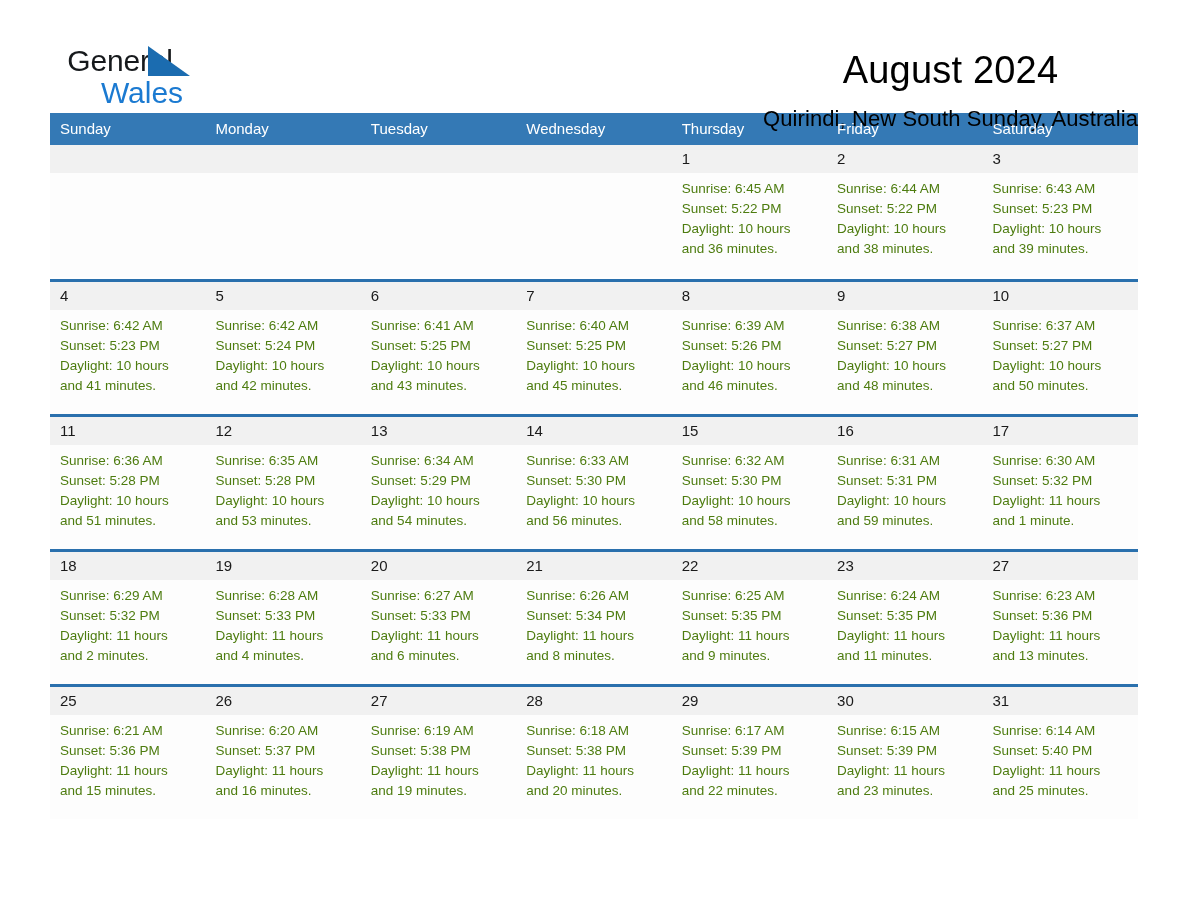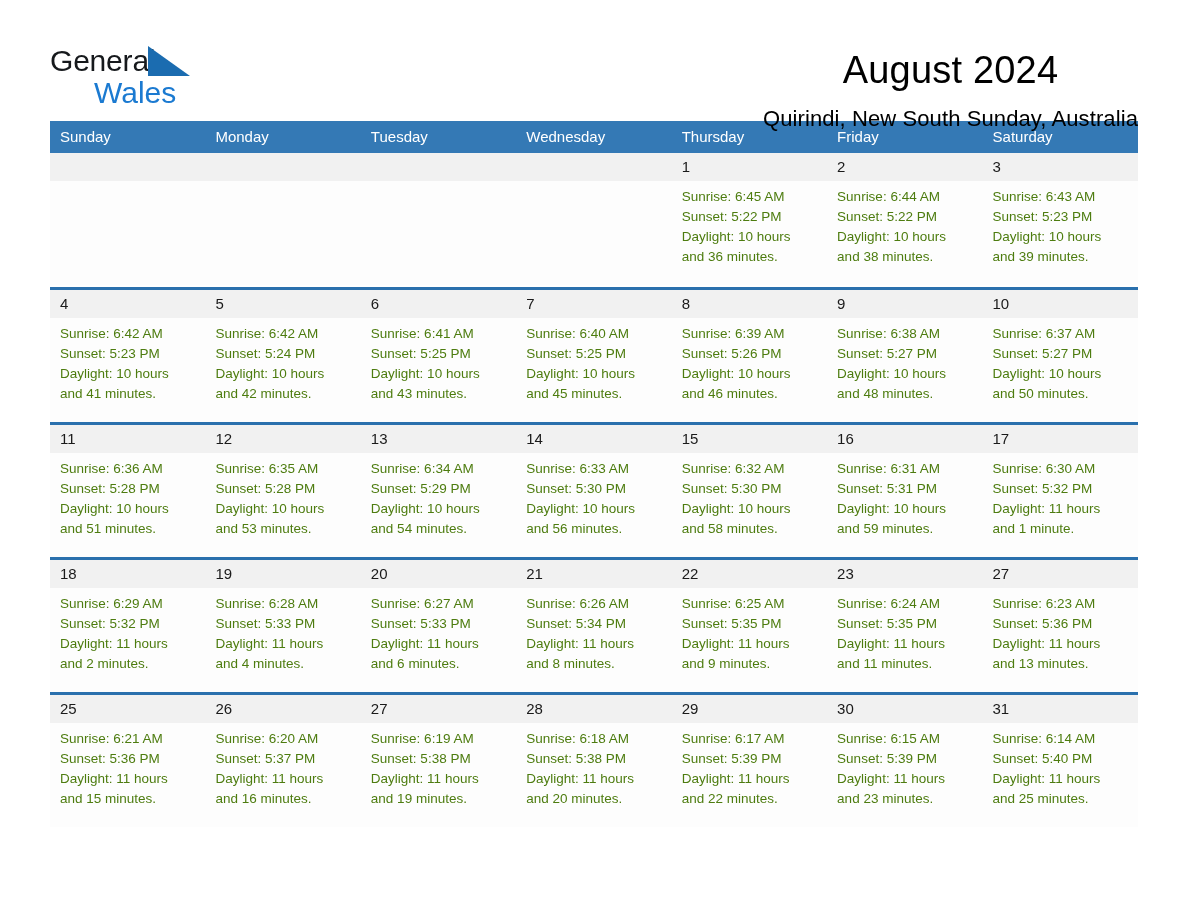--- a/index.html
+++ b/index.html
@@ -21,20 +21,21 @@
     display: flex;
     align-items: flex-start;
     justify-content: space-between;
     padding-top: 44px;
     height: 113px;
   }
   .logo {
     position: relative;
     width: 140px;
     height: 72px;
+    text-align: center;
   }
   .logo-general {
     font-size: 30px;
     color: #16191c;
     letter-spacing: -0.2px;
     line-height: 34px;
     display: block;
   }
   .logo-tri {
     position: absolute;
@@ -70,21 +71,20 @@
     line-height: 30px;
     margin-top: 10px;
     letter-spacing: 0.1px;
   }
 
   
   .calendar {
     width: 1088px;
     border-collapse: collapse;
     table-layout: fixed;
-    margin-top: 8px;
   }
   .calendar th {
     background: #3479b5;
     color: #ffffff;
     font-weight: normal;
     font-size: 15px;
     text-align: left;
     padding: 7px 0 8px 10px;
     height: 32px;
   }

